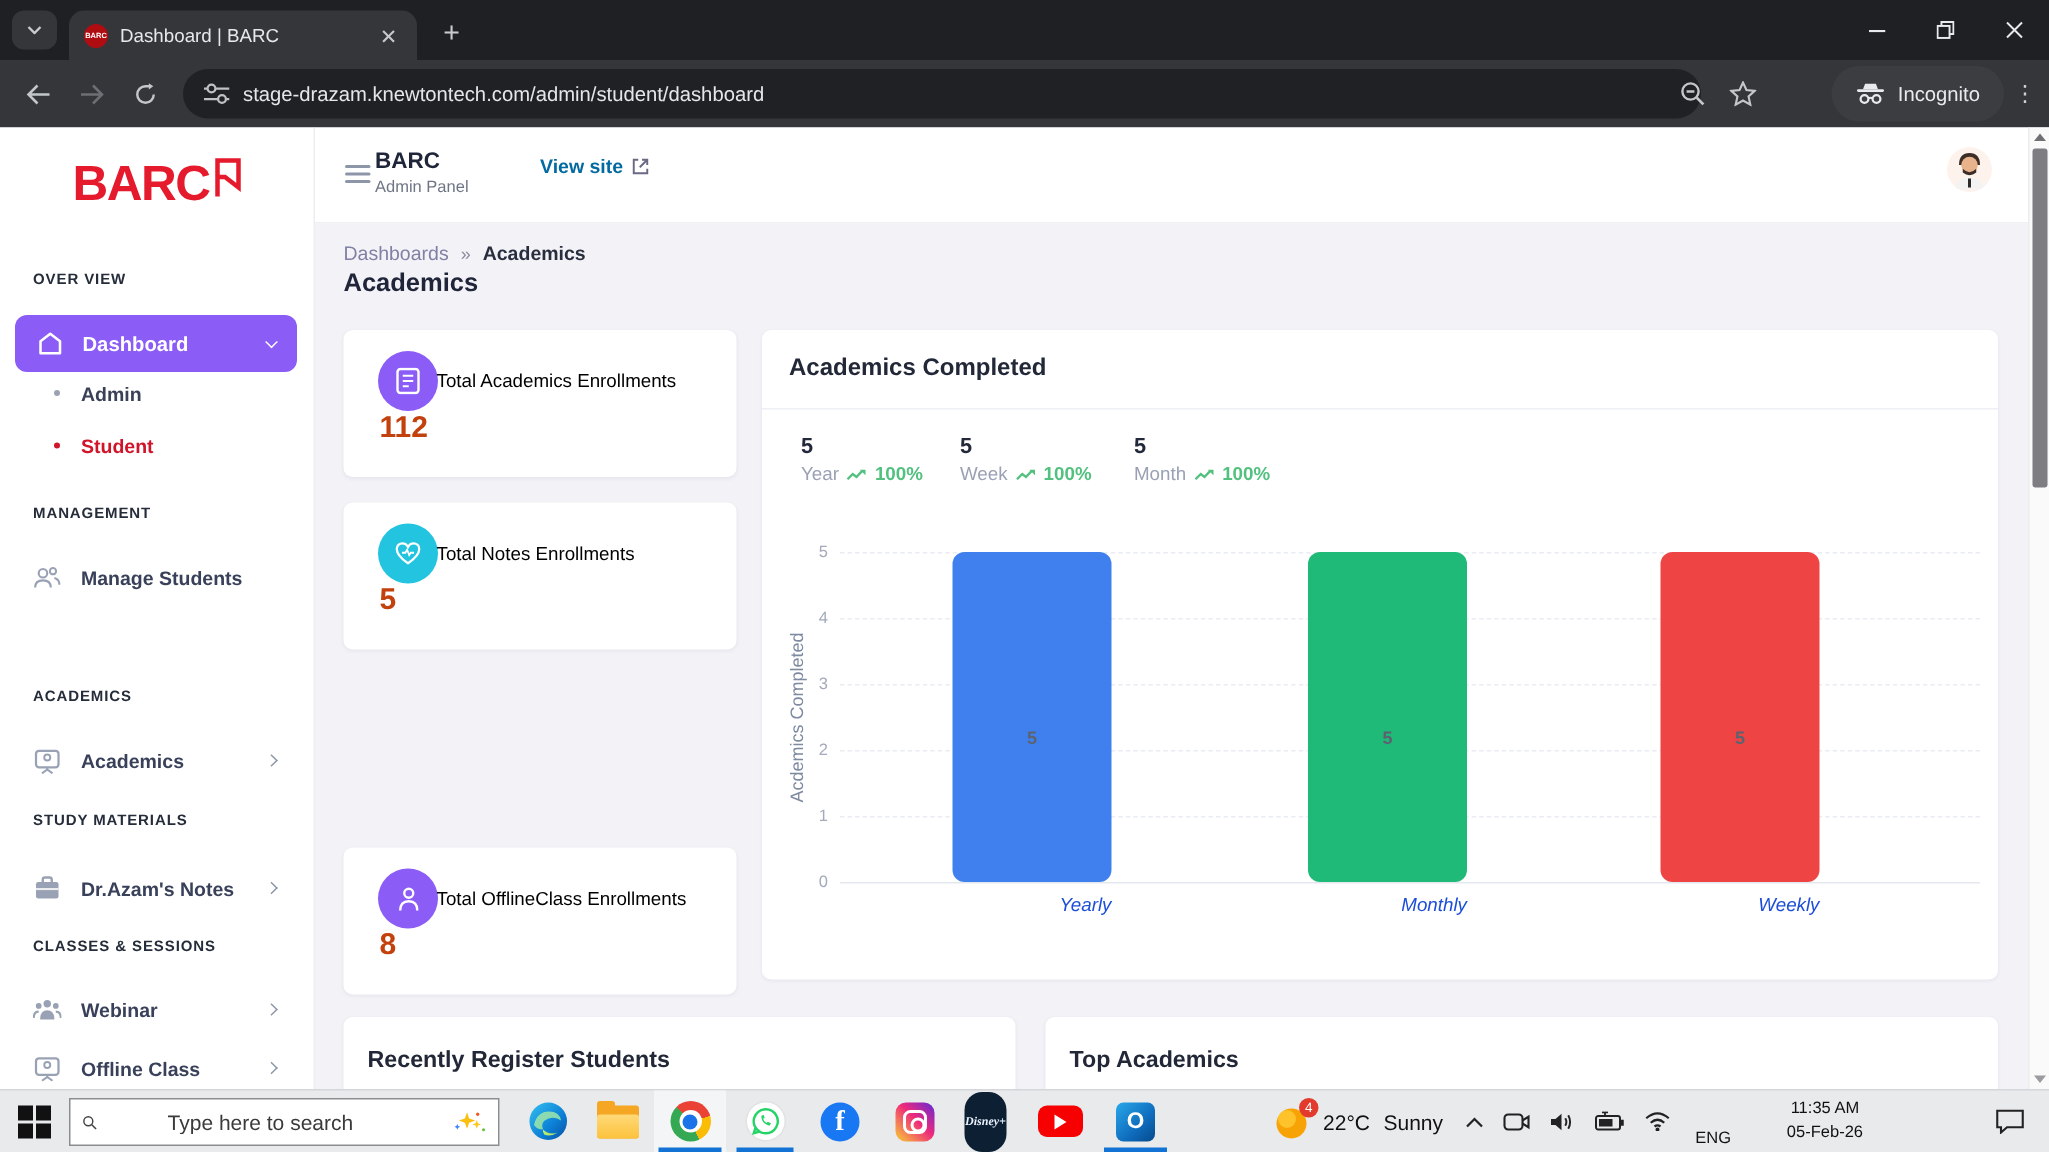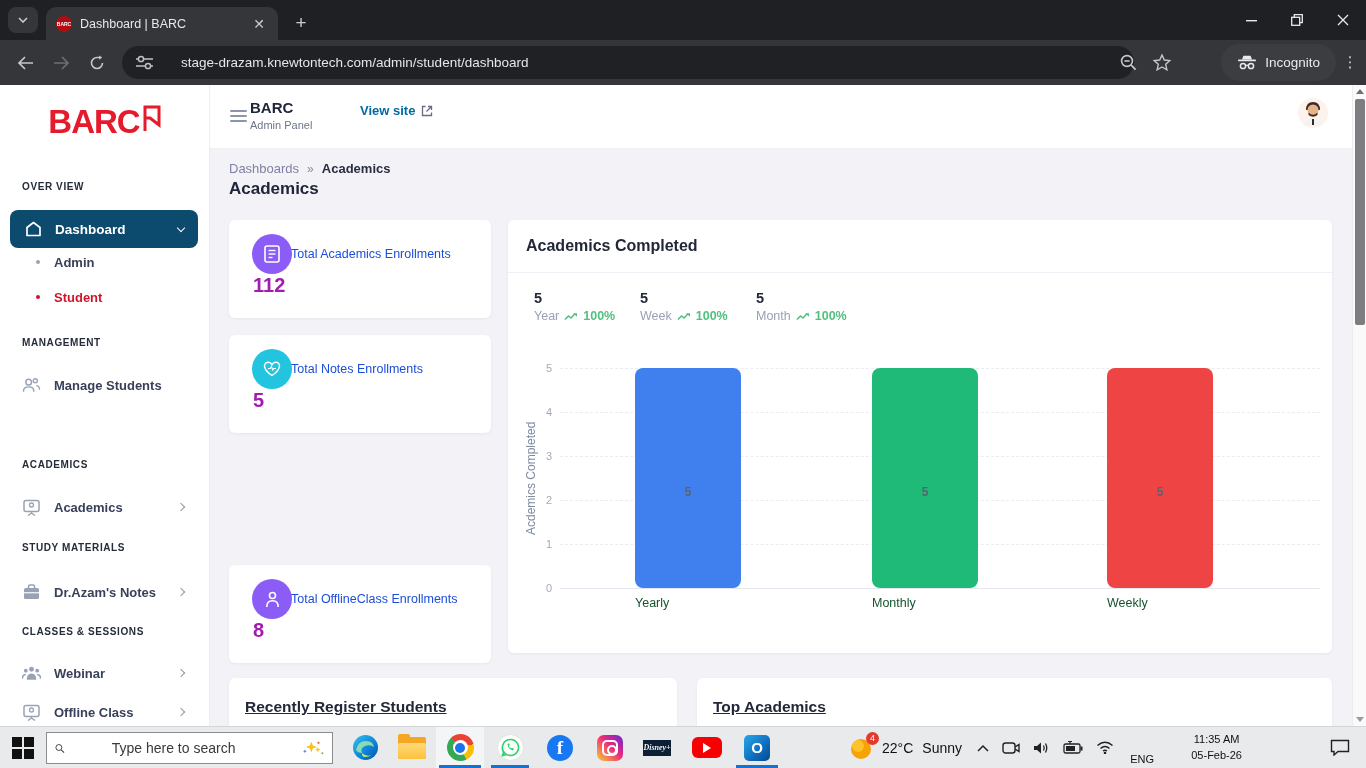--- a/index.html
+++ b/index.html
@@ -11,21 +11,21 @@
   .tab-chevron-btn { position:absolute; left:8px; top:7px; width:30px; height:26px; background:#35363a; border-radius:8px; display:flex; align-items:center; justify-content:center; }
   .tab { position:absolute; left:46px; top:7px; width:232px; height:33px; background:#35363a; border-radius:10px 10px 0 0; display:flex; align-items:center; padding:0 10px; gap:8px; }
   .tab-title { color:#e6e8ea; font-size:12.5px; flex:1; white-space:nowrap; overflow:hidden; }
   .favicon { width:16px; height:16px; border-radius:50%; background:#b00d12; display:flex; align-items:center; justify-content:center; color:#fff; font-size:5px; font-weight:bold; }
   .tab-close { color:#c8cacd; font-size:14px; width:18px; height:18px; display:flex; align-items:center; justify-content:center; border-radius:50%; }
   .newtab { position:absolute; left:288px; top:10px; color:#c8cacd; font-size:19px; width:26px; height:26px; display:flex; align-items:center; justify-content:center; }
   .wincontrols { position:absolute; right:0; top:0; height:40px; display:flex; }
   .winbtn { width:46px; height:40px; display:flex; align-items:center; justify-content:center; color:#e8eaed; }
   .toolbar { position:absolute; top:40px; left:0; width:1366px; height:45px; background:#35363a; display:flex; align-items:center; }
   .navbtn { width:30px; height:30px; display:flex; align-items:center; justify-content:center; margin-left:6px; }
-  .urlbar { position:absolute; left:122px; top:6px; width:1012px; height:33px; background:#202124; border-radius:17px; display:flex; align-items:center; padding:0 14px; gap:28px; }
+  .urlbar { position:absolute; left:122px; top:6px; width:1012px; height:33px; background:#202124; border-radius:17px; display:flex; align-items:center; padding:0 14px; gap:9px; }
   .urltext { color:#e4e6e9; font-size:13.5px; }
   .toolicon { width:28px; height:28px; display:flex; align-items:center; justify-content:center; }
   .incog-pill { position:absolute; right:30px; top:4px; height:37px; background:#3c3d41; border-radius:19px; display:flex; align-items:center; gap:8px; padding:0 16px; color:#e8eaed; font-size:13.5px; }
   .menu3 { position:absolute; right:4px; top:10px; width:24px; height:24px; color:#cfd1d4; font-size:15px; letter-spacing:0; display:flex; align-items:center; justify-content:center; }
 
   
   .desktop { position:absolute; top:85px; left:0; width:1366px; height:641px; background:#f2f2f7; overflow:hidden; }
   .sidebar { position:absolute; left:0; top:0; width:210px; height:641px; background:#ffffff; border-right:1px solid #ededf2; }
   .logo { position:absolute; left:0; top:18px; width:210px; text-align:center; font-size:33px; font-weight:bold; letter-spacing:-1px; }
   .sec-label { position:absolute; left:22px; font-size:10px; font-weight:bold; letter-spacing:.6px; color:#252c3a; }
@@ -48,40 +48,40 @@
 
   .breadcrumb { position:absolute; left:229px; top:76px; font-size:13px; display:flex; gap:8px; align-items:center; }
   .bc-parent { color:#8181a5; }
   .bc-sep { color:#8a8aa0; font-size:12px; }
   .bc-current { color:#292e3e; font-weight:bold; }
   .page-title { position:absolute; left:229px; top:94px; font-size:17px; font-weight:bold; color:#20253a; }
 
   .card { position:absolute; background:#fff; border-radius:6px; box-shadow:0 1px 3px rgba(30,30,60,.06); }
   .stat-card { left:229px; width:262px; height:98px; }
   .stat-icon { position:absolute; left:23px; top:14px; width:40px; height:40px; border-radius:50%; display:flex; align-items:center; justify-content:center; }
-  .stat-label { position:absolute; left:62px; top:27px; font-size:12.5px; color:#1d4ed8; }
-  .stat-value { position:absolute; left:24px; top:54px; font-size:20px; font-weight:bold; color:#a21caf; }
+  .stat-label { position:absolute; left:62px; top:27px; font-size:12.5px; color:#000000; }
+  .stat-value { position:absolute; left:24px; top:54px; font-size:20px; font-weight:bold; color:#c2410c; }
 
   .chart-card { left:508px; top:135px; width:824px; height:433px; }
   .chart-title { position:absolute; left:18px; top:17px; font-size:16px; font-weight:bold; color:#232838; }
   .chart-divider { position:absolute; left:0; top:52px; width:100%; height:1px; background:#eef0f5; }
   .cstat { position:absolute; top:70px; }
   .cstat-val { font-size:14.5px; font-weight:bold; color:#23293a; }
   .cstat-row { display:flex; align-items:center; gap:5px; margin-top:3px; }
   .cstat-label { font-size:12.5px; color:#9aa1b4; }
   .cstat-pct { font-size:12.5px; font-weight:bold; }
   .gridline { position:absolute; width:760px; left:52px; border-top:1px dashed #e9ecf3; }
   .baseline { position:absolute; width:760px; left:52px; top:368px; border-top:1px solid #e3e7ee; }
   .ytick { position:absolute; left:0; width:44px; text-align:right; font-size:11px; color:#a4aabb; }
   .ylabel { position:absolute; left:16px; top:148px; height:220px; width:16px; writing-mode:vertical-rl; transform:rotate(180deg); font-size:12px; color:#7d8aa0; text-align:center; }
   .bar { position:absolute; width:106px; height:220px; top:148px; border-radius:8px; display:flex; align-items:center; justify-content:center; }
   .bar span { font-size:12px; font-weight:bold; color:#5c6370; margin-top:28px; }
-  .xlabel { position:absolute; top:376px; width:106px; text-align:left; font-size:12.5px; color:#14532d; }
-
-  .bottom-card-title { position:absolute; left:16px; top:20px; font-size:15.5px; font-weight:bold; color:#232838;text-decoration:underline; }
+  .xlabel { position:absolute; top:376px; width:106px; text-align:right; font-size:12.5px; color:#1d4ed8;font-style:italic; }
+
+  .bottom-card-title { position:absolute; left:16px; top:20px; font-size:15.5px; font-weight:bold; color:#232838; }
 
   .scrollbar { position:absolute; right:0; top:0; width:14px; height:641px; background:#fafafa; border-left:1px solid #ececec; }
   .sb-thumb { position:absolute; left:2px; top:14px; width:10px; height:226px; background:#7d7d82; border-radius:2px; }
   .sb-arrow { position:absolute; left:3px; width:0; height:0; border-left:4px solid transparent; border-right:4px solid transparent; }
 
   
   .taskbar { position:absolute; top:726px; left:0; width:1366px; height:42px; background:#e8eaec; border-top:1px solid #d4d6d9; }
   .startbtn { position:absolute; left:12px; top:10px; width:22px; height:22px; display:grid; grid-template-columns:10px 10px; grid-template-rows:10px 10px; gap:1.5px; }
   .startbtn div { background:#111; }
   .searchbox { position:absolute; left:46px; top:5px; width:287px; height:32px; background:#fff; border:1px solid #8a8d90; display:flex; align-items:center; padding:0 8px; gap:8px; }
@@ -90,21 +90,21 @@
   .task-icon { position:absolute; top:0; width:48px; height:41px; display:flex; align-items:center; justify-content:center; }
   .task-icon.active-bg { background:#f4f5f6; }
   .underline { position:absolute; bottom:0; left:3px; width:42px; height:3px; background:#1273d4; }
   .tray { position:absolute; right:0; top:0; height:41px; display:flex; align-items:center; }
   .tray-text { font-size:14px; color:#111; }
   .tray-small { font-size:11px; color:#111; text-align:center; line-height:1.45; }
   .fb-circle { width:26px; height:26px; border-radius:50%; background:#1877f2; color:#fff; font-weight:bold; font-size:19px; display:flex; align-items:center; justify-content:center; font-family:"Liberation Serif",serif; }
   .ig-tile { width:26px; height:26px; border-radius:7px; background:linear-gradient(45deg,#f9ce34,#ee2a7b 55%,#6228d7); display:flex; align-items:center; justify-content:center; }
   .ig-inner { width:16px; height:16px; border:2px solid #fff; border-radius:5px; position:relative; }
   .ig-inner:before { content:""; position:absolute; left:3px; top:3px; width:6px; height:6px; border:2px solid #fff; border-radius:50%; }
-  .disney-tile { width:28px; height:16px; border-radius:0; background:#0d1f33; color:#eaf3ff; font-size:8px; font-style:italic; font-weight:bold; display:flex; align-items:center; justify-content:center; font-family:"Liberation Serif",serif; }
+  .disney-tile { width:28px; height:40px; border-radius:12px; background:#0d1f33; color:#eaf3ff; font-size:8px; font-style:italic; font-weight:bold; display:flex; align-items:center; justify-content:center; font-family:"Liberation Serif",serif; }
   .yt-tile { width:30px; height:21px; border-radius:6px; background:#f60002; display:flex; align-items:center; justify-content:center; }
   .yt-tri { width:0; height:0; border-left:8px solid #fff; border-top:5px solid transparent; border-bottom:5px solid transparent; }
   .wa-circle { width:27px; height:27px; border-radius:50%; background:#fff; border:1px solid #e2e2e2; display:flex; align-items:center; justify-content:center; }
   .ol-tile { width:26px; height:26px; border-radius:5px; background:linear-gradient(135deg,#28a8ea,#0f6cbd 60%,#064a8c); color:#fff; font-weight:bold; font-size:15px; display:flex; align-items:center; justify-content:center; }
   .chrome-ball { width:27px; height:27px; border-radius:50%; background:conic-gradient(from -45deg, #ea4335 0deg 120deg, #fbbc05 120deg 200deg, #34a853 200deg 360deg); position:relative; }
   .chrome-ball:before { content:""; position:absolute; left:6px; top:6px; width:15px; height:15px; background:#fff; border-radius:50%; }
   .chrome-ball:after { content:""; position:absolute; left:8.5px; top:8.5px; width:10px; height:10px; background:#1a73e8; border-radius:50%; }
   .folder { position:relative; width:28px; height:22px; }
   .folder .back { position:absolute; inset:0; background:#f5a623; border-radius:2px; }
   .folder .back:before { content:""; position:absolute; top:-3px; left:0; width:12px; height:4px; background:#f5a623; border-radius:2px 2px 0 0; }
@@ -201,21 +201,21 @@
 
   <div class="sidebar">
     <div class="logo" style="color:#e51a2c;">
       <span>BARC</span><svg width="20" height="28" viewBox="0 0 20 28" style="margin-left:2px;">
           <path d="M3 2 H17 V20 L8 13 H3 Z M3 2 V26" stroke="#e51a2c" stroke-width="3" fill="none"></path>
         </svg>
     </div>
 
     <div class="sec-label" style="top:96px;">OVER VIEW</div>
 
-    <div class="nav-pill" style="background:#0c4a6e;">
+    <div class="nav-pill" style="background:#8b5cf6;">
       <svg class="nicon" width="17" height="16" viewBox="0 0 17 16">
           <path d="M2 6.5 L8.5 1.5 L15 6.5 V14.5 H2 Z" stroke="#fff" stroke-width="1.7" fill="none" stroke-linejoin="round"></path>
         </svg>
       <span>Dashboard</span>
       <span class="chev-d"></span>
     </div>
 
     <div class="nav-sub" style="top:165px;">
       <span class="dot"></span>
       <span>Admin</span>

